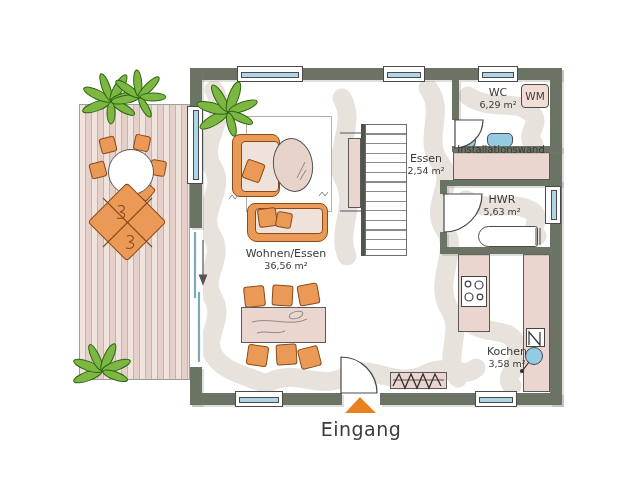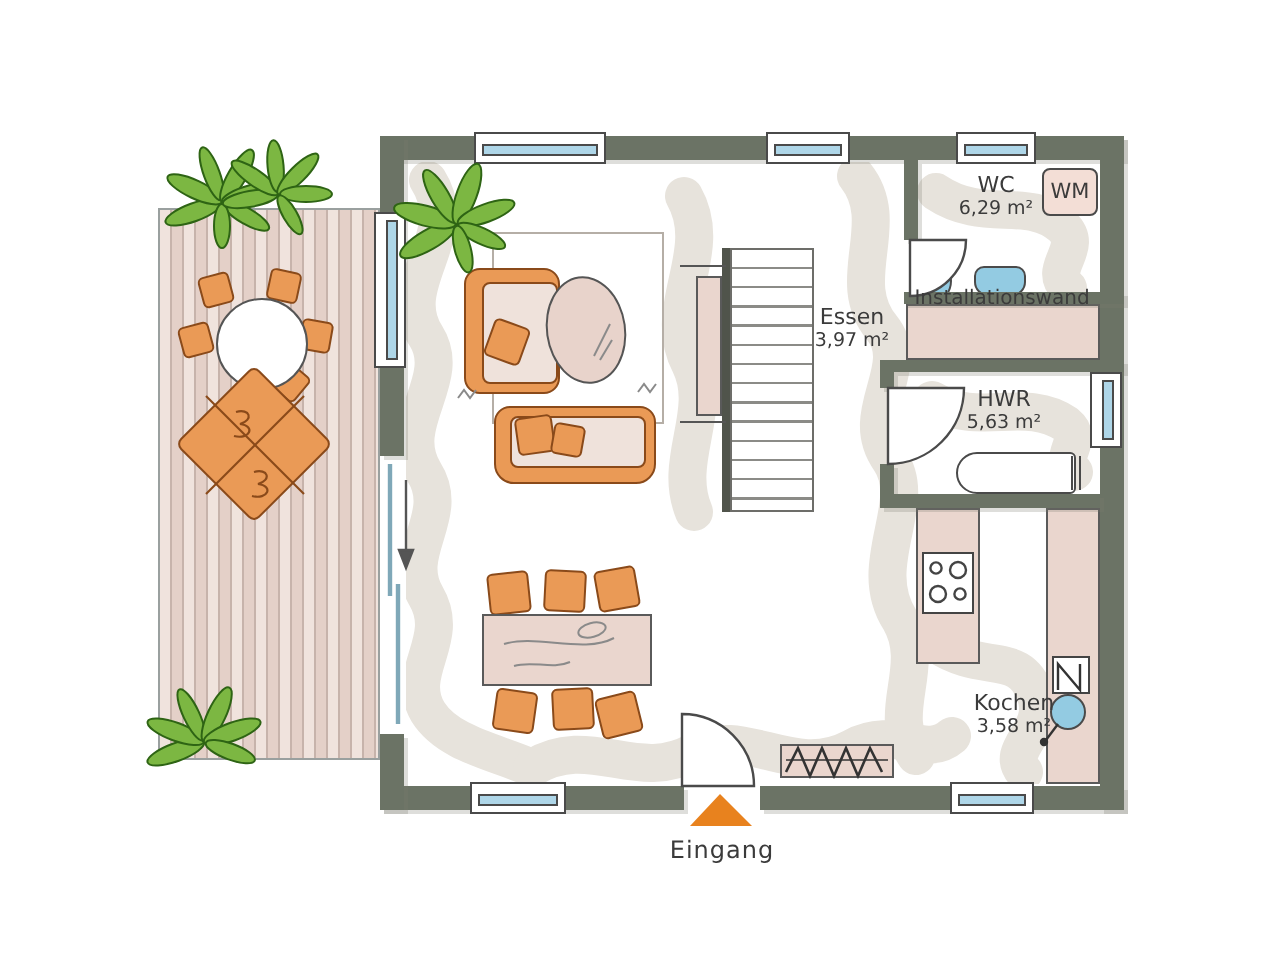--- a/index.html
+++ b/index.html
@@ -63,21 +63,21 @@
   .counterR{left:523px;top:254px;width:27px;height:138px;}
   .island{left:458px;top:254px;width:32px;height:78px;}
   .stove{left:461px;top:276px;width:26px;height:31px;background:#fff;border:1.2px solid #444;}
   .fridge{left:526px;top:328px;width:19px;height:19px;background:#fff;border:1.2px solid #444;}
   .ksink{left:525px;top:347px;width:18px;height:18px;border-radius:50%;}
   .bench{left:390px;top:372px;width:57px;height:17px;}
 
   
   .lbl{position:absolute;z-index:7;text-align:center;line-height:1.2;transform:translateX(-50%);white-space:nowrap;}
   .lbl .nm{font-size:11px;} .lbl .ar{font-size:9.5px;}
-  .lbl-inst{font-size:10px;} .lbl-entry{font-size:12px;letter-spacing:.5px;}
+  .lbl-inst{font-size:10px;} .lbl-entry{font-size:19px;letter-spacing:.5px;}
 </style>
 </head>
 <body>
 
 <div class="plan">
 
   <div class="terrace"></div>
 
   <div class="floor"></div>
 
@@ -338,21 +338,25 @@
     <div class="nm">WC</div>
     <div class="ar">6,29 m²</div>
   </div>
   <div class="lbl lbl-inst" style="left:501px;top:144px;">Installationswand</div>
   <div class="lbl" style="left:502px;top:193px;">
     <div class="nm">HWR</div>
     <div class="ar">5,63 m²</div>
   </div>
   <div class="lbl" style="left:426px;top:152px;">
     <div class="nm">Essen</div>
-    <div class="ar">3,97 m²</div>
+    <div class="ar">2,54 m²</div>
   </div>
   <div class="lbl" style="left:507px;top:345px;">
     <div class="nm">Kochen</div>
     <div class="ar">3,58 m²</div>
   </div>
+  <div class="lbl" style="left:286px;top:247px;">
+    <div class="nm">Wohnen/Essen</div>
+    <div class="ar">36,56 m²</div>
+  </div>
   <div class="lbl lbl-entry" style="left:361px;top:418px;">Eingang</div>
 
 </div>
 
 </body></html>

